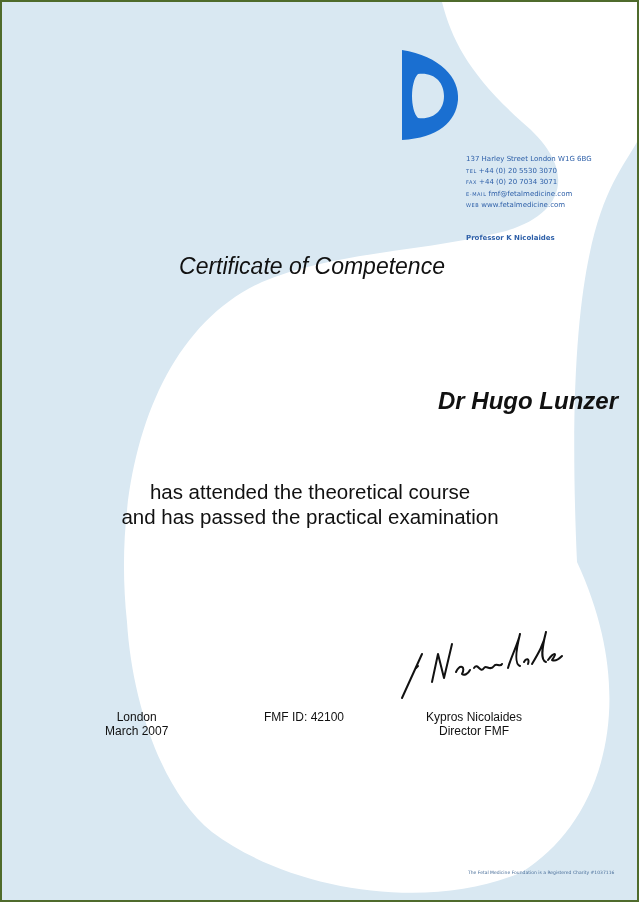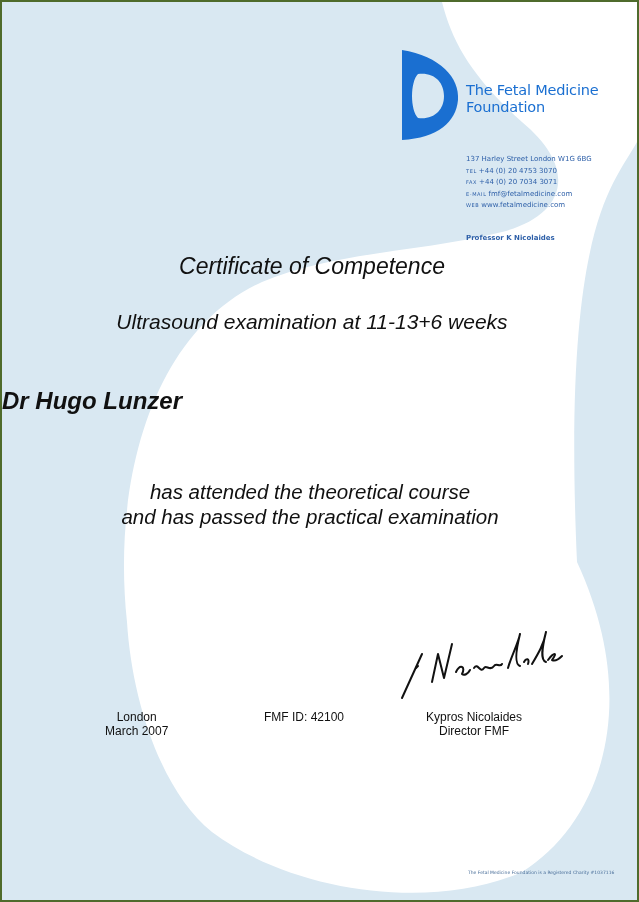--- a/index.html
+++ b/index.html
@@ -42,25 +42,25 @@
     .title {
       position: absolute; left: 0; width: 620px; top: 251px;
       text-align: center; font-style: italic; font-size: 23px;
     }
     .subtitle {
       position: absolute; left: 0; width: 620px; top: 308px;
       text-align: center; font-style: italic; font-size: 21px;
     }
     .recipient {
       position: absolute; left: 0; width: 616px; top: 385px;
-      text-align: left; font-style: italic; font-weight: bold; font-size: 24px;
+      text-align: right; font-style: italic; font-weight: bold; font-size: 24px;
     }
     .statement {
       position: absolute; left: 0; width: 616px; top: 477px;
-      text-align: center; font-style: italic; font-size: 20.5px; line-height: 25px;
+      text-align: center; font-size: 20.5px; line-height: 25px;
     }
     .footer-col {
       position: absolute; top: 708px;
       font-size: 12px; line-height: 14px; text-align: center;
     }
     .col-left { left: 103px; }
     .col-mid { left: 262px; }
     .col-right { left: 418px; margin-left: 6px; }
     .signature { position: absolute; left: 392px; top: 622px; width: 170px; height: 80px; }
     .charity {
@@ -75,36 +75,31 @@
 <div class="page">
 
   <svg class="blob" viewBox="0 0 635 898">
     <path fill="#ffffff" d="M 440 0 L 635 0 L 635 140 C 610 185, 560 225, 575 560 C 640 700, 600 820, 520 870 C 430 910, 290 890, 210 830 C 160 790, 130 700, 125 620 C 110 480, 150 330, 260 280 C 330 250, 420 250, 500 230 C 560 215, 580 170, 520 120 C 470 75, 450 40, 440 0 Z"></path>
   </svg>
 
   <svg class="logo-mark" viewBox="0 0 60 94">
     <path fill="#1a6fd1" d="M 2 2 C 40 8, 60 30, 58 52 C 56 74, 38 90, 2 92 Z M 18 26 C 10 34, 10 62, 18 70 C 34 72, 44 62, 44 48 C 44 34, 34 24, 18 26 Z"></path>
   </svg>
 
-  <div class="logo-name">
-    <div>The Fetal Medicine</div>
-    <div>Foundation</div>
-  </div>
 
   <div class="contact">
     <div>137 Harley Street  London  W1G 6BG</div>
-    <div><span class="lbl">TEL</span><span>+44 (0) 20 4753 3070</span></div>
+    <div><span class="lbl">TEL</span><span>+44 (0) 20 5530 3070</span></div>
     <div><span class="lbl">FAX</span><span>+44 (0) 20 7034 3071</span></div>
     <div><span class="lbl">E-MAIL</span><span>fmf@fetalmedicine.com</span></div>
     <div><span class="lbl">WEB</span><span>www.fetalmedicine.com</span></div>
     <div class="prof">Professor K Nicolaides</div>
   </div>
 
   <div class="title">Certificate of Competence</div>
-  <div class="subtitle">Ultrasound examination at 11-13+6 weeks</div>
   <div class="recipient">Dr Hugo Lunzer</div>
   <div class="statement">
     <div>has attended the theoretical course</div>
     <div>and has passed the practical examination</div>
   </div>
 
   <svg class="signature" viewBox="0 0 170 80">
     <g fill="none" stroke="#111" stroke-width="2" stroke-linecap="round" stroke-linejoin="round">
       <path d="M 8 74 L 28 30"></path>
       <path d="M 22 44 L 24 42"></path>

